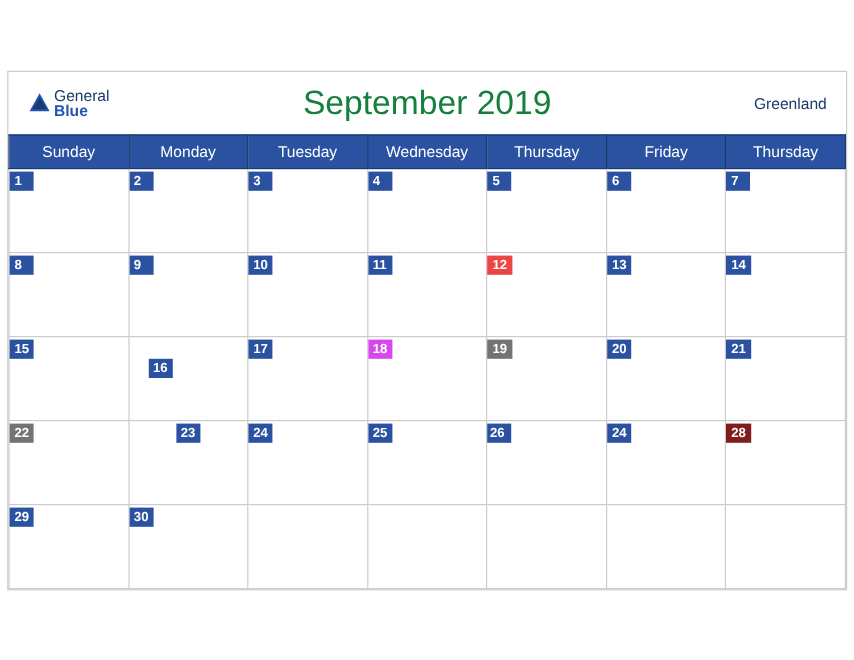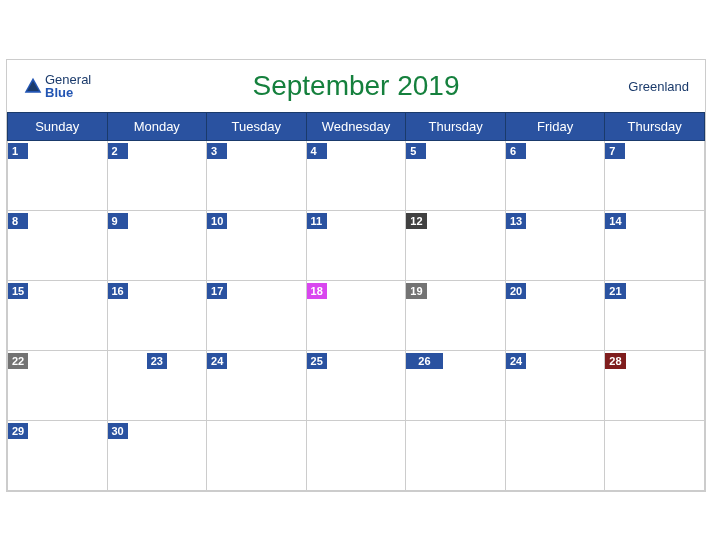--- a/index.html
+++ b/index.html
@@ -123,39 +123,39 @@
           <td style="vertical-align: top; padding: 0px; height: 70px; border: 1px solid rgb(204, 204, 204);"><div style="background-color: rgb(42, 82, 160); color: rgb(255, 255, 255); font-size: 11px; font-weight: bold; padding: 2px 4px; display: inline-block; min-width: 20px;">4</div></td>
           <td style="vertical-align: top; padding: 0px; height: 70px; border: 1px solid rgb(204, 204, 204);"><div style="background-color: rgb(42, 82, 160); color: rgb(255, 255, 255); font-size: 11px; font-weight: bold; padding: 2px 4px; display: inline-block; min-width: 20px;">5</div></td>
           <td style="vertical-align: top; padding: 0px; height: 70px; border: 1px solid rgb(204, 204, 204);"><div style="background-color: rgb(42, 82, 160); color: rgb(255, 255, 255); font-size: 11px; font-weight: bold; padding: 2px 4px; display: inline-block; min-width: 20px;">6</div></td>
           <td style="vertical-align: top; padding: 0px; height: 70px; border: 1px solid rgb(204, 204, 204);"><div style="background-color: rgb(42, 82, 160); color: rgb(255, 255, 255); font-size: 11px; font-weight: bold; padding: 2px 4px; display: inline-block; min-width: 20px;">7</div></td>
         </tr>
         <tr>
           <td style="vertical-align: top; padding: 0px; height: 70px; border: 1px solid rgb(204, 204, 204);"><div style="background-color: rgb(42, 82, 160); color: rgb(255, 255, 255); font-size: 11px; font-weight: bold; padding: 2px 4px; display: inline-block; min-width: 20px;">8</div></td>
           <td style="vertical-align: top; padding: 0px; height: 70px; border: 1px solid rgb(204, 204, 204);"><div style="background-color: rgb(42, 82, 160); color: rgb(255, 255, 255); font-size: 11px; font-weight: bold; padding: 2px 4px; display: inline-block; min-width: 20px;">9</div></td>
           <td style="vertical-align: top; padding: 0px; height: 70px; border: 1px solid rgb(204, 204, 204);"><div style="background-color: rgb(42, 82, 160); color: rgb(255, 255, 255); font-size: 11px; font-weight: bold; padding: 2px 4px; display: inline-block; min-width: 20px;">10</div></td>
           <td style="vertical-align: top; padding: 0px; height: 70px; border: 1px solid rgb(204, 204, 204);"><div style="background-color: rgb(42, 82, 160); color: rgb(255, 255, 255); font-size: 11px; font-weight: bold; padding: 2px 4px; display: inline-block; min-width: 20px;">11</div></td>
-          <td style="vertical-align: top; padding: 0px; height: 70px; border: 1px solid rgb(204, 204, 204);"><div style="background-color: #404040; color: rgb(255, 255, 255); font-size: 11px; font-weight: bold; padding: 2px 4px; display: inline-block; min-width: 20px;">12</div></td>
+          <td style="vertical-align: top; padding: 0px; height: 70px; border: 1px solid rgb(204, 204, 204);"><div style="background-color: #ef4444; color: rgb(255, 255, 255); font-size: 11px; font-weight: bold; padding: 2px 4px; display: inline-block; min-width: 20px;">12</div></td>
           <td style="vertical-align: top; padding: 0px; height: 70px; border: 1px solid rgb(204, 204, 204);"><div style="background-color: rgb(42, 82, 160); color: rgb(255, 255, 255); font-size: 11px; font-weight: bold; padding: 2px 4px; display: inline-block; min-width: 20px;">13</div></td>
           <td style="vertical-align: top; padding: 0px; height: 70px; border: 1px solid rgb(204, 204, 204);"><div style="background-color: rgb(42, 82, 160); color: rgb(255, 255, 255); font-size: 11px; font-weight: bold; padding: 2px 4px; display: inline-block; min-width: 20px;">14</div></td>
         </tr>
         <tr>
           <td style="vertical-align: top; padding: 0px; height: 70px; border: 1px solid rgb(204, 204, 204);"><div style="background-color: rgb(42, 82, 160); color: rgb(255, 255, 255); font-size: 11px; font-weight: bold; padding: 2px 4px; display: inline-block; min-width: 20px;">15</div></td>
-          <td style="vertical-align: top; padding: 0px; height: 70px; border: 1px solid rgb(204, 204, 204);"><div style="background-color: rgb(42, 82, 160); color: rgb(255, 255, 255); font-size: 11px; font-weight: bold; padding: 2px 4px; display: inline-block; min-width: 20px;">16</div></td>
+          <td style="vertical-align: top; padding: 16px; height: 70px; border: 1px solid rgb(204, 204, 204);"><div style="background-color: rgb(42, 82, 160); color: rgb(255, 255, 255); font-size: 11px; font-weight: bold; padding: 2px 4px; display: inline-block; min-width: 20px;">16</div></td>
           <td style="vertical-align: top; padding: 0px; height: 70px; border: 1px solid rgb(204, 204, 204);"><div style="background-color: rgb(42, 82, 160); color: rgb(255, 255, 255); font-size: 11px; font-weight: bold; padding: 2px 4px; display: inline-block; min-width: 20px;">17</div></td>
           <td style="vertical-align: top; padding: 0px; height: 70px; border: 1px solid rgb(204, 204, 204);"><div style="background-color: #d946ef; color: rgb(255, 255, 255); font-size: 11px; font-weight: bold; padding: 2px 4px; display: inline-block; min-width: 20px;">18</div></td>
           <td style="vertical-align: top; padding: 0px; height: 70px; border: 1px solid rgb(204, 204, 204);"><div style="background-color: #737373; color: rgb(255, 255, 255); font-size: 11px; font-weight: bold; padding: 2px 4px; display: inline-block; min-width: 20px;">19</div></td>
           <td style="vertical-align: top; padding: 0px; height: 70px; border: 1px solid rgb(204, 204, 204);"><div style="background-color: rgb(42, 82, 160); color: rgb(255, 255, 255); font-size: 11px; font-weight: bold; padding: 2px 4px; display: inline-block; min-width: 20px;">20</div></td>
           <td style="vertical-align: top; padding: 0px; height: 70px; border: 1px solid rgb(204, 204, 204);"><div style="background-color: rgb(42, 82, 160); color: rgb(255, 255, 255); font-size: 11px; font-weight: bold; padding: 2px 4px; display: inline-block; min-width: 20px;">21</div></td>
         </tr>
         <tr>
           <td style="vertical-align: top; padding: 0px; height: 70px; border: 1px solid rgb(204, 204, 204);"><div style="background-color: #737373; color: rgb(255, 255, 255); font-size: 11px; font-weight: bold; padding: 2px 4px; display: inline-block; min-width: 20px;">22</div></td>
           <td style="vertical-align: top; padding: 0px; height: 70px; border: 1px solid rgb(204, 204, 204); text-align: center;"><div style="background-color: rgb(42, 82, 160); color: rgb(255, 255, 255); font-size: 11px; font-weight: bold; padding: 2px 4px; display: inline-block; min-width: 20px;">23</div></td>
           <td style="vertical-align: top; padding: 0px; height: 70px; border: 1px solid rgb(204, 204, 204);"><div style="background-color: rgb(42, 82, 160); color: rgb(255, 255, 255); font-size: 11px; font-weight: bold; padding: 2px 4px; display: inline-block; min-width: 20px;">24</div></td>
           <td style="vertical-align: top; padding: 0px; height: 70px; border: 1px solid rgb(204, 204, 204);"><div style="background-color: rgb(42, 82, 160); color: rgb(255, 255, 255); font-size: 11px; font-weight: bold; padding: 2px 4px; display: inline-block; min-width: 20px;">25</div></td>
-          <td style="vertical-align: top; padding: 0px; height: 70px; border: 1px solid rgb(204, 204, 204);"><div style="background-color: rgb(42, 82, 160); color: rgb(255, 255, 255); font-size: 11px; font-weight: bold; padding: 2px 12px; display: inline-block; min-width: 20px;">26</div></td>
+          <td style="vertical-align: top; padding: 0px; height: 70px; border: 1px solid rgb(204, 204, 204);"><div style="background-color: rgb(42, 82, 160); color: rgb(255, 255, 255); font-size: 11px; font-weight: bold; padding: 2px 2px; display: inline-block; min-width: 20px;">26</div></td>
           <td style="vertical-align: top; padding: 0px; height: 70px; border: 1px solid rgb(204, 204, 204);"><div style="background-color: rgb(42, 82, 160); color: rgb(255, 255, 255); font-size: 11px; font-weight: bold; padding: 2px 4px; display: inline-block; min-width: 20px;">24</div></td>
           <td style="vertical-align: top; padding: 0px; height: 70px; border: 1px solid rgb(204, 204, 204);"><div style="background-color: #7f1d1d; color: rgb(255, 255, 255); font-size: 11px; font-weight: bold; padding: 2px 4px; display: inline-block; min-width: 20px;">28</div></td>
         </tr>
         <tr>
           <td style="vertical-align: top; padding: 0px; height: 70px; border: 1px solid rgb(204, 204, 204);"><div style="background-color: rgb(42, 82, 160); color: rgb(255, 255, 255); font-size: 11px; font-weight: bold; padding: 2px 4px; display: inline-block; min-width: 20px;">29</div></td>
           <td style="vertical-align: top; padding: 0px; height: 70px; border: 1px solid rgb(204, 204, 204);"><div style="background-color: rgb(42, 82, 160); color: rgb(255, 255, 255); font-size: 11px; font-weight: bold; padding: 2px 4px; display: inline-block; min-width: 20px;">30</div></td>
           <td style="vertical-align: top; padding: 0px; height: 70px; border: 1px solid rgb(204, 204, 204);"></td>
           <td style="vertical-align: top; padding: 0px; height: 70px; border: 1px solid rgb(204, 204, 204);"></td>
           <td style="vertical-align: top; padding: 0px; height: 70px; border: 1px solid rgb(204, 204, 204);"></td>
           <td style="vertical-align: top; padding: 0px; height: 70px; border: 1px solid rgb(204, 204, 204);"></td>

